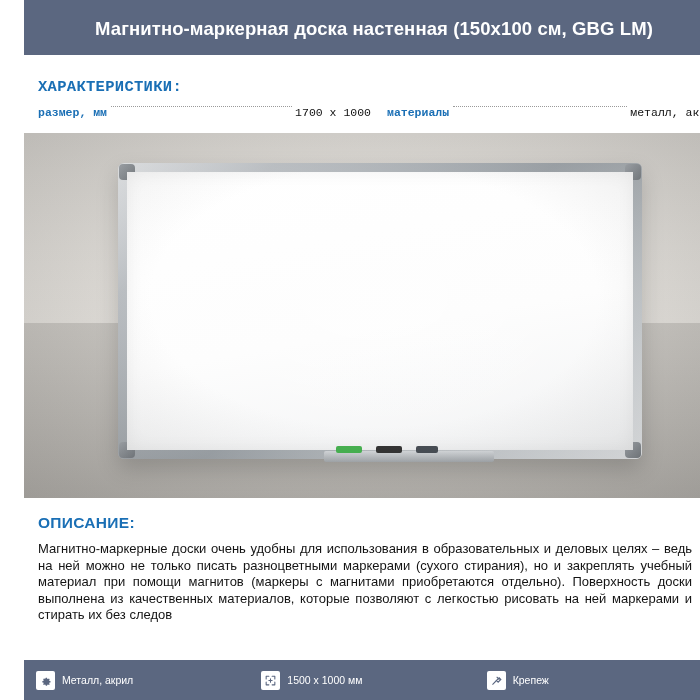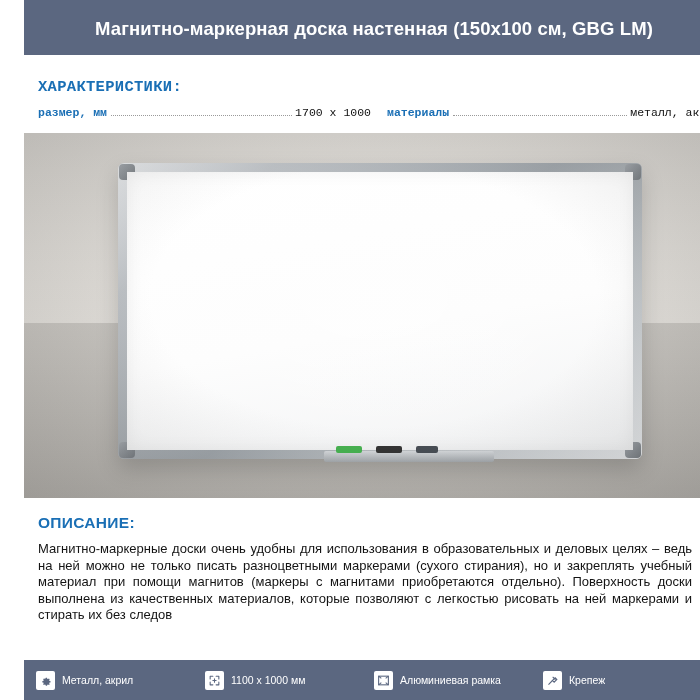--- a/index.html
+++ b/index.html
@@ -49,21 +49,21 @@
   }
   .spec-row {
     display: flex;
     align-items: baseline;
     gap: 0;
     font-size: 11.5px;
     color: #1b1b1b;
   }
   .spec-item {
     display: flex;
-    align-items: flex-end;
+    align-items: flex-start;
     flex: 1 1 0;
     min-width: 0;
   }
   .spec-item + .spec-item { margin-left: 16px; }
   .spec-label {
     color: #1a6fb5;
     font-weight: bold;
     white-space: nowrap;
     font-size: 11.5px;
   }
@@ -261,32 +261,23 @@
       <span class="feature-label">Металл, акрил</span>
     </div>
 
     <div class="feature">
       <span class="feature-icon">
         <svg width="13" height="13" viewBox="0 0 24 24" fill="none" stroke="#5b6780" stroke-width="2" stroke-linecap="round" stroke-linejoin="round">
           <path d="M4 4h5M4 4v5M20 4h-5M20 4v5M4 20h5M4 20v-5M20 20h-5M20 20v-5"></path>
           <path d="M9 12h6M12 9v6"></path>
         </svg>
       </span>
-      <span class="feature-label">1100 x 1000 мм</span>
-    </div>
-
-    <div class="feature">
-      <span class="feature-icon">
-        <svg width="13" height="13" viewBox="0 0 24 24" fill="none" stroke="#5b6780" stroke-width="2">
-          <rect x="3" y="4" width="18" height="16"></rect>
-          <path d="M3 4l5 4M21 4l-5 4M3 20l5-4M21 20l-5-4"></path>
-        </svg>
-      </span>
-      <span class="feature-label">Алюминиевая рамка</span>
-    </div>
+      <span class="feature-label">1500 x 1000 мм</span>
+    </div>
+
 
     <div class="feature">
       <span class="feature-icon">
         <svg width="13" height="13" viewBox="0 0 24 24" fill="none" stroke="#5b6780" stroke-width="2" stroke-linecap="round">
           <path d="M5 19l7-7"></path>
           <path d="M12 12l5-5 3 3-5 5z"></path>
           <path d="M13 6l4 4"></path>
         </svg>
       </span>
       <span class="feature-label">Крепеж</span>

